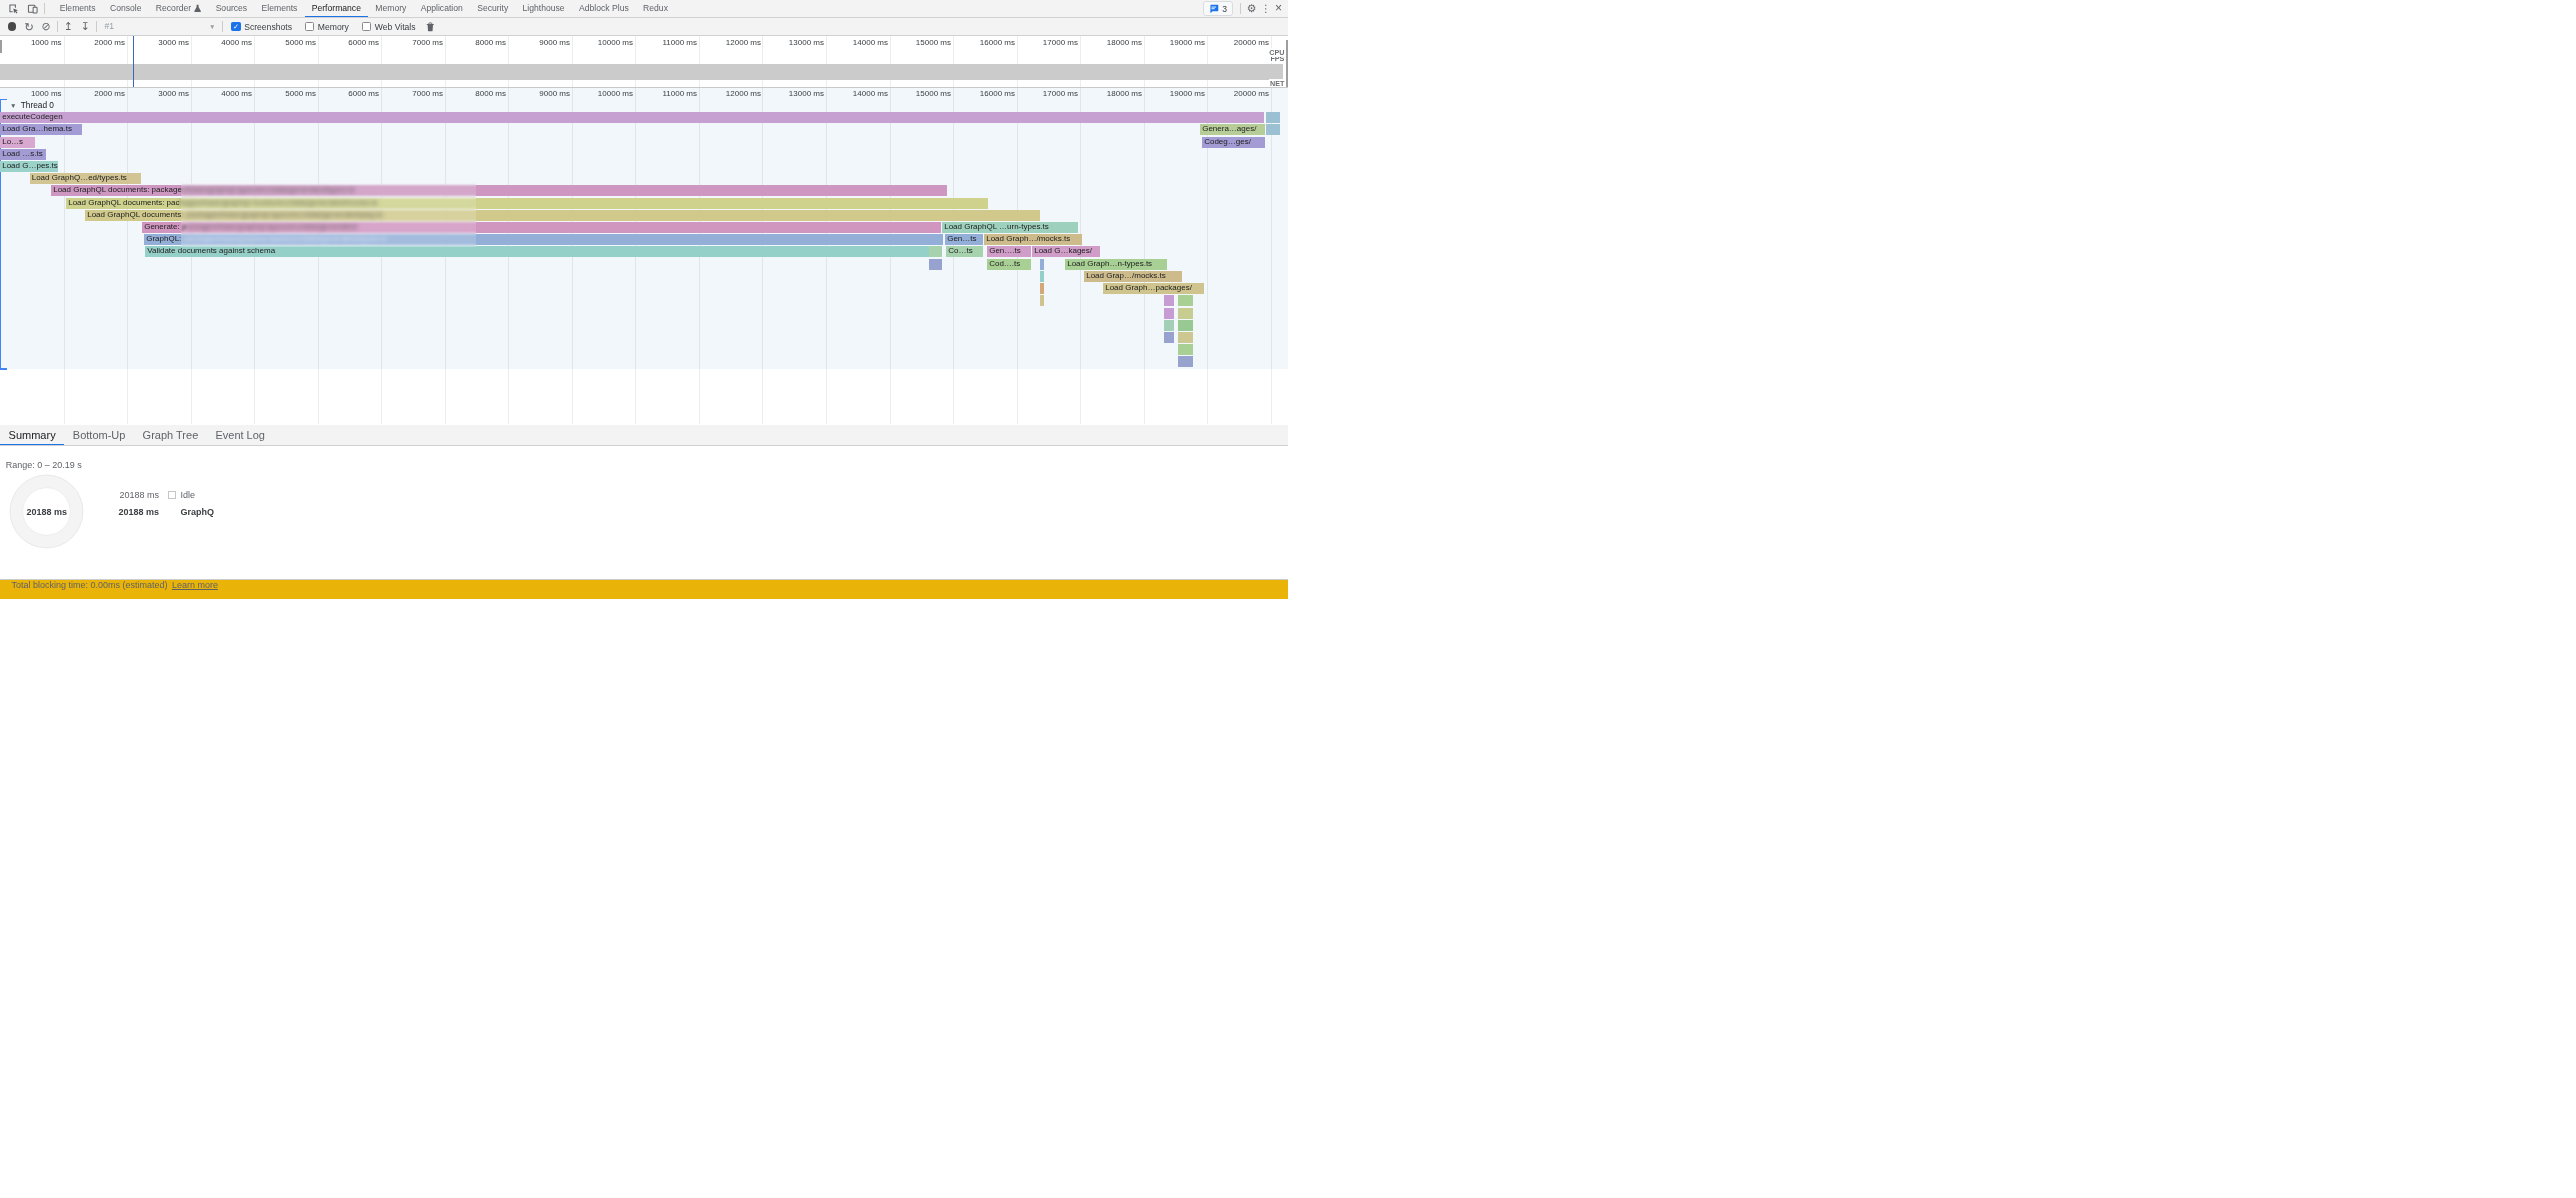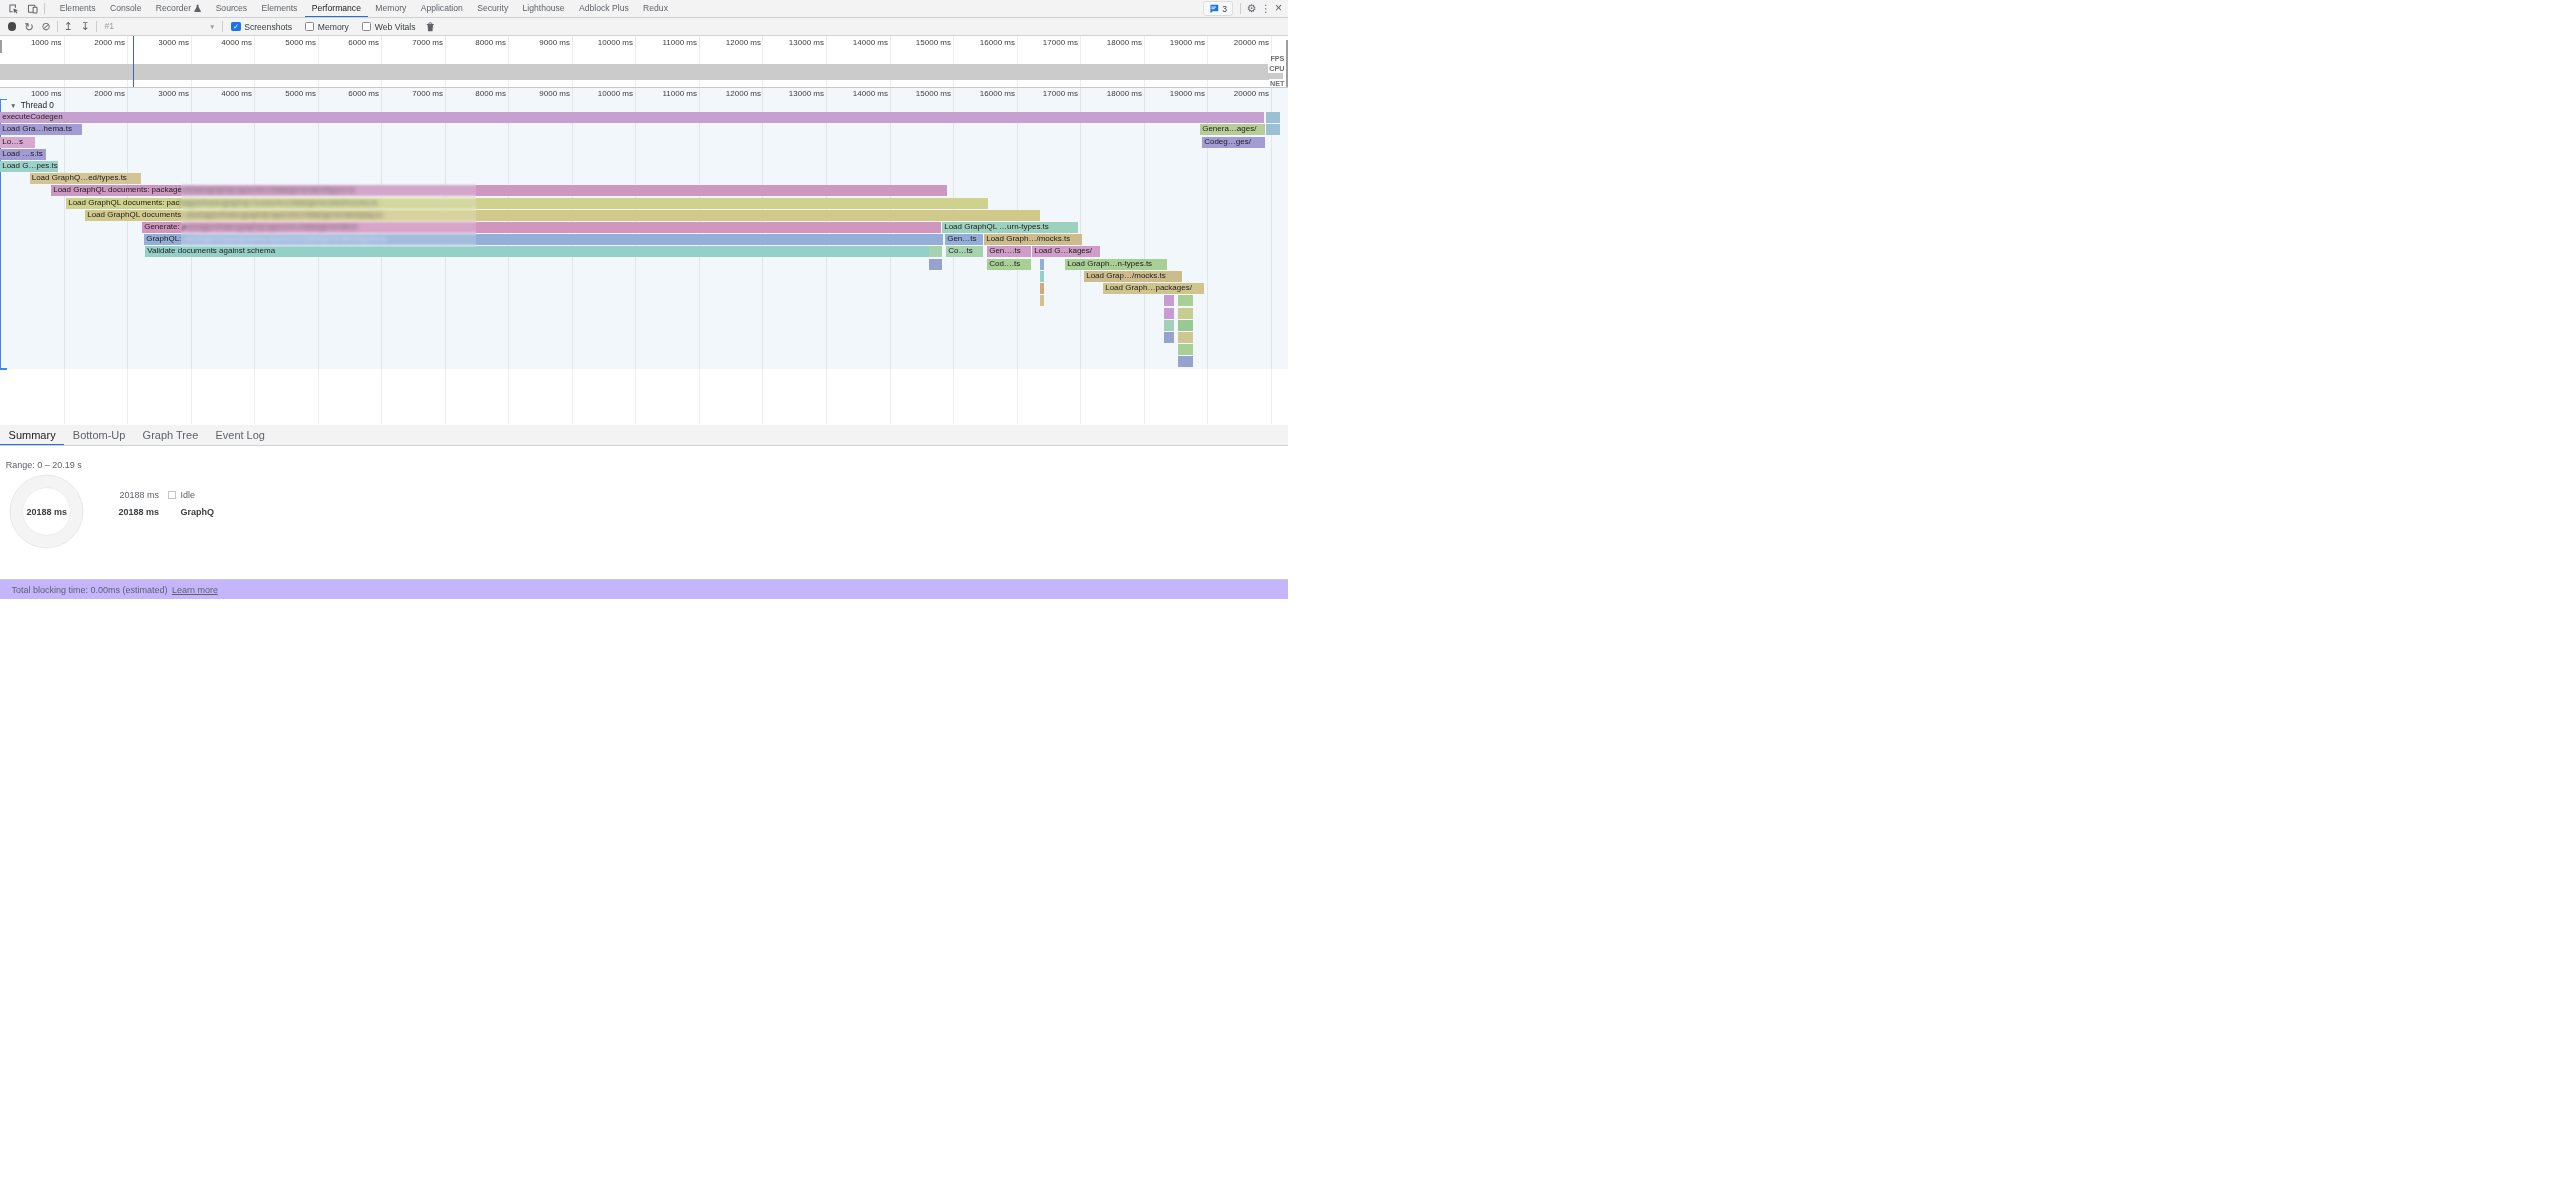--- a/index.html
+++ b/index.html
@@ -61,22 +61,22 @@
   #range-label { position:absolute; top:460px; left:5.8px; font-size:9px; color:#5f6368; }
   #donut { position:absolute; top:474px; left:9.3px; width:75px; height:75px; }
   #donut-center { position:absolute; top:474px; left:9.3px; width:75px; height:75px;
     display:flex; align-items:center; justify-content:center; font-size:9px; font-weight:bold; color:#3c4043; }
   #legend { position:absolute; top:490px; left:114px; display:grid; grid-template-columns:45px 21.6px auto;
     row-gap:6.5px; font-size:9px; color:#5f6368; align-items:center; }
   .lg-val { text-align:right; }
   .lg-sw { width:8.6px; height:8.6px; border:0.7px solid #c6c6c6; background:#fff; margin-left:8.6px; }
   .bold { font-weight:bold; color:#3c4043; }
   
-  #statusbar { position:absolute; top:579px; left:0; width:1288px; height:20px; background:#c4b5fd;
-    border-top:0.7px solid #ccc; display:flex; align-items:center; padding-left:11.5px; font-size:9px; color:#5f6368; }
+  #statusbar { position:absolute; top:579px; left:0; width:1288px; height:20px; background:#eab308;
+    border-top:0.7px solid #ccc; display:flex; align-items:flex-start; padding-left:11.5px; font-size:9px; color:#5f6368; }
   #statusbar a { color:#5f6368; text-decoration:underline; margin-left:4.3px; cursor:pointer; }
   svg { display:block; }
 </style>
 </head>
 <body>
 
 <div id="topbar">
   <span class="tb-icon" style="margin-left:4.3px;">
     <svg width="11.5" height="11.5" viewBox="0 0 16 16">
         <path d="M2 2h9v4.5h-1.4V3.4H3.4v8.2h3.1V13H2z" fill="#5f6368"></path>
@@ -225,21 +225,21 @@
       <div class="tick-label" style="left: 899px; top: 2.2px;">15000 ms</div>
       <div class="tick-label" style="left: 963px; top: 2.2px;">16000 ms</div>
       <div class="tick-label" style="left: 1026px; top: 2.2px;">17000 ms</div>
       <div class="tick-label" style="left: 1090px; top: 2.2px;">18000 ms</div>
       <div class="tick-label" style="left: 1153px; top: 2.2px;">19000 ms</div>
       <div class="tick-label" style="left: 1217px; top: 2.2px;">20000 ms</div>
     </div>
   <div id="cpu-band"></div>
   <div id="ov-lanes">
       <div class="lane-label" style="top: 18px;">FPS</div>
-      <div class="lane-label" style="top: 28px; text-align: center;">CPU</div>
+      <div class="lane-label" style="top: 12px; text-align: center;">CPU</div>
       <div class="lane-label" style="top: 43px;">NET</div>
     </div>
   <div id="playhead" style="left: 133px;"></div>
   <div class="ov-handle" style="left:0;top:3.6px;width:2.2px;height:13px;"></div>
   <div class="ov-handle" style="right:0;top:3.6px;width:2.2px;height:49px;"></div>
 </div>
 
 <div id="flame">
   <div id="flame-bg"></div>
   <div id="fl-grid">

